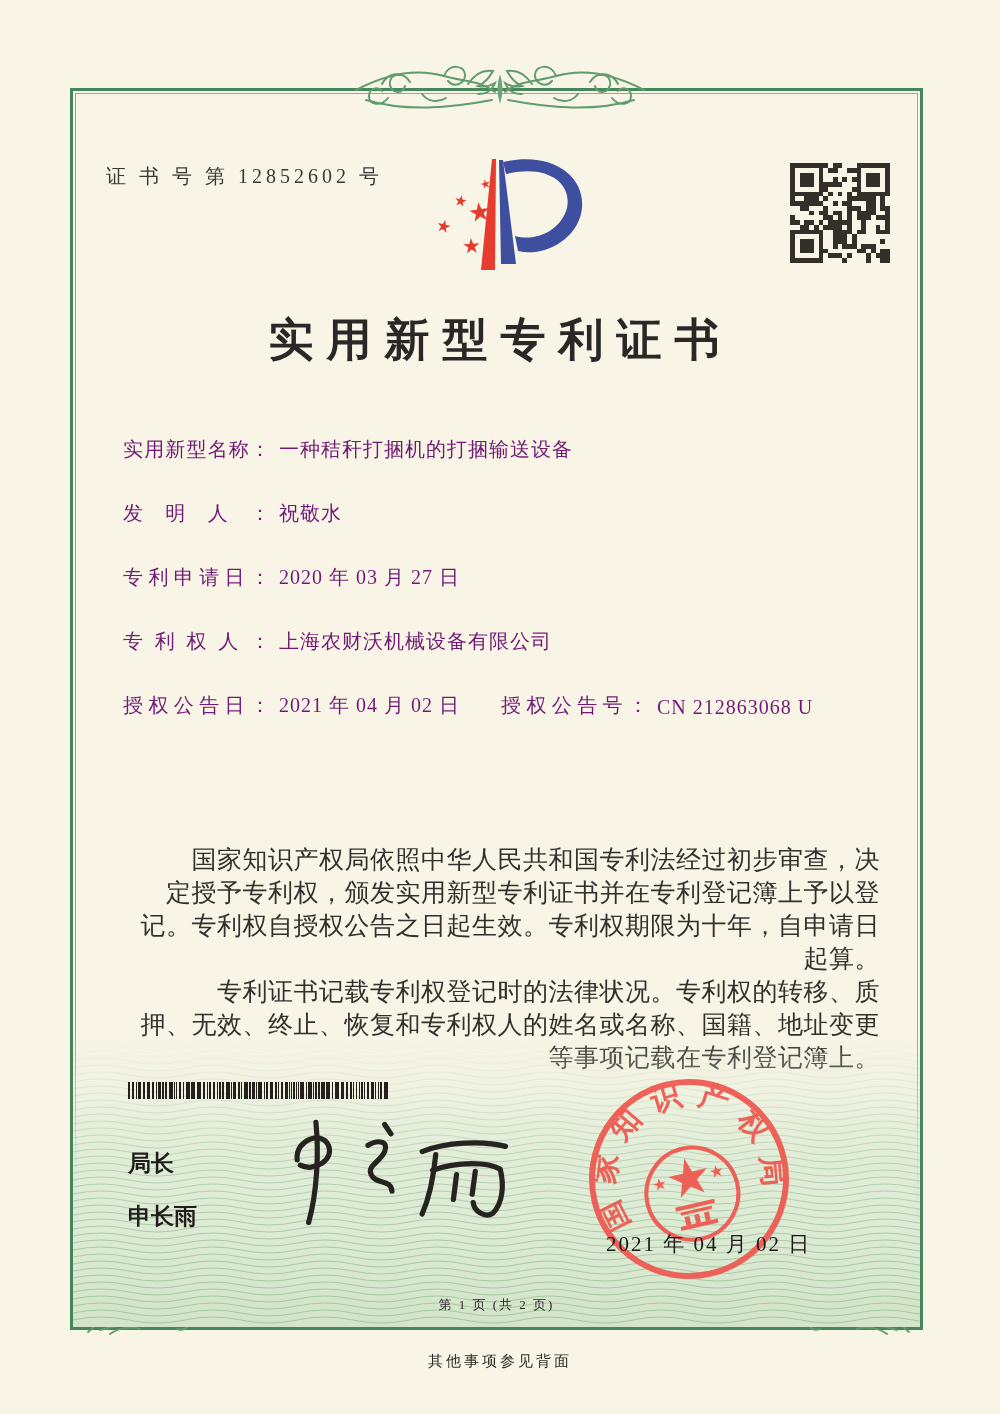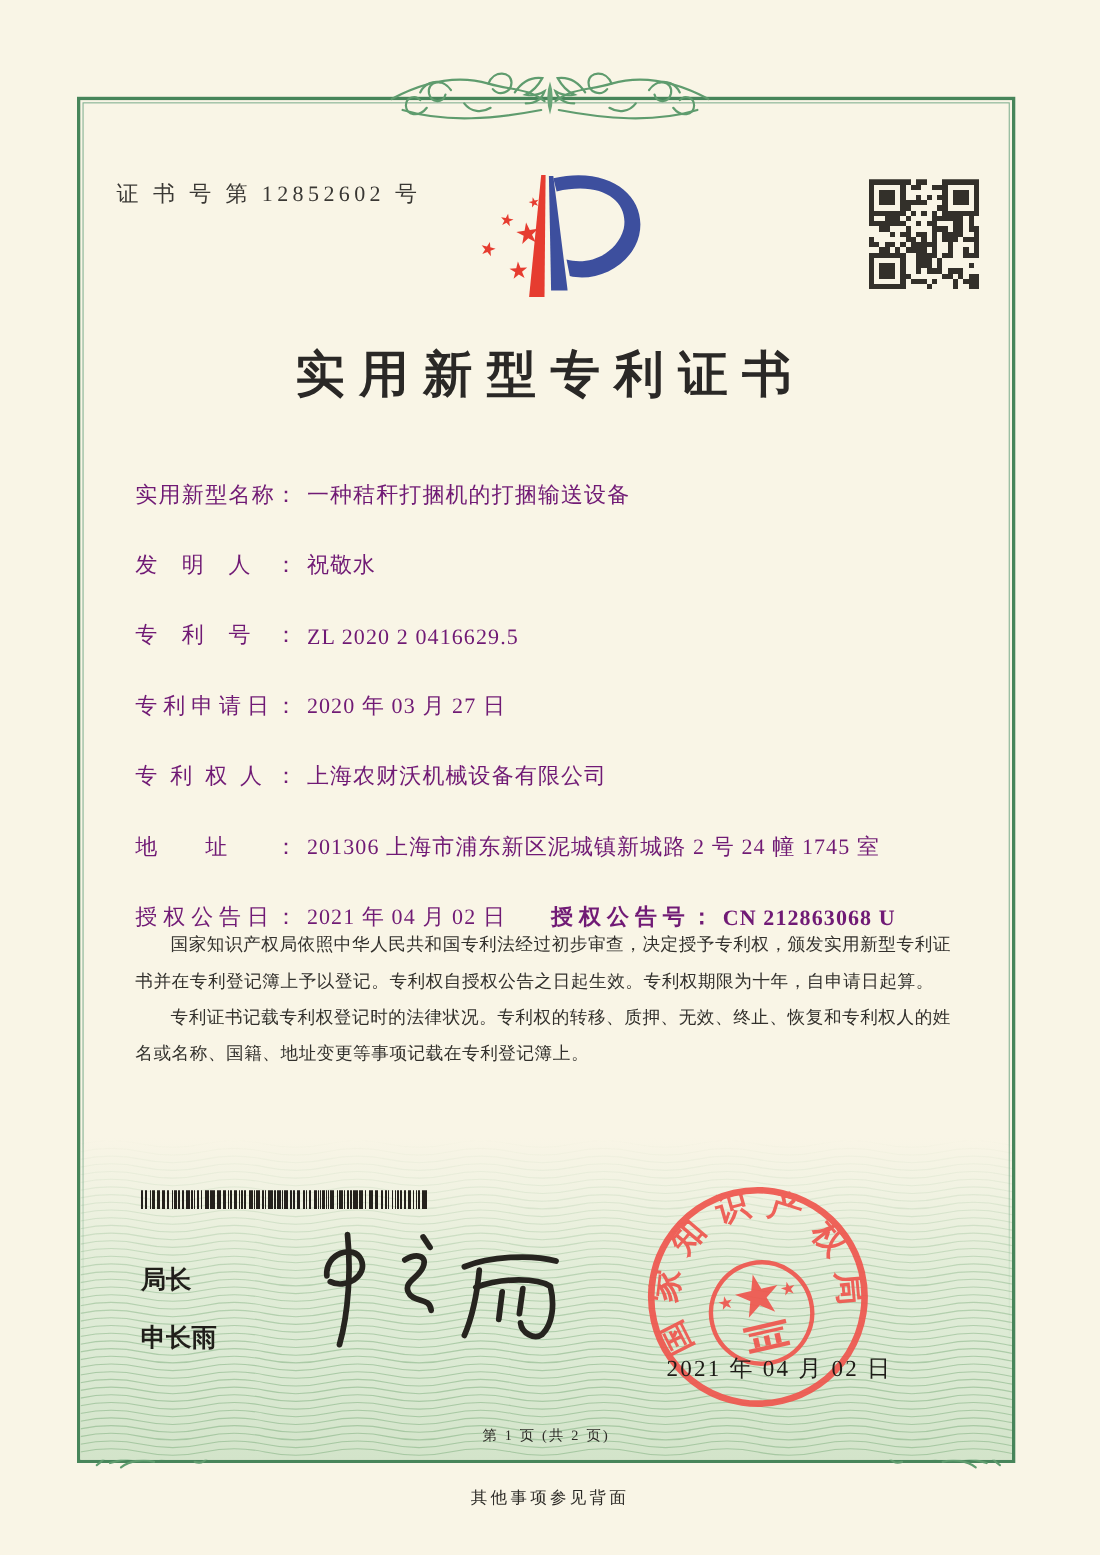--- a/index.html
+++ b/index.html
@@ -30,24 +30,24 @@
     font-size:45px;font-weight:700;letter-spacing:13px;color:#2a2826;margin-left:18px;
   }
   .fields{
     position:absolute;left:123px;top:436px;width:770px;
     display:flex;flex-direction:column;gap:37px;
     font-size:20px;color:#701a75;
   }
   .frow{position:relative;letter-spacing:1px;}
   .flabel{display:inline-block;width:148px;text-align:justify;text-align-last:justify;vertical-align:bottom;}
   .fvalue{margin-left:8px;}
-  .grant-right{position:absolute;left:378px;top:0;font-weight:bold;}
+  .grant-right{position:absolute;left:378px;top:0;}
   .paragraphs{
     position:absolute;left:123px;top:843px;width:757px;
-    font-size:16px;line-height:33px;letter-spacing:0.5px;color:#32302c;
+    font-size:25px;line-height:33px;letter-spacing:0.5px;color:#32302c;text-align:right;
   }
   .paragraphs p{margin:0;text-indent:2em;}
   .green-band{
     position:absolute;left:73px;top:1034px;width:847px;height:293px;
     background:linear-gradient(180deg,rgba(226,238,219,0) 0%,rgba(226,238,219,0.35) 16%,rgba(221,235,213,0.85) 42%,#dcead4 68%,#d3e4ca 100%);
   }
   .green-band svg{
     position:absolute;inset:0;
     -webkit-mask-image:linear-gradient(180deg,transparent 0%,rgba(0,0,0,.3) 20%,rgba(0,0,0,.8) 45%,#000 70%);
     mask-image:linear-gradient(180deg,transparent 0%,rgba(0,0,0,.3) 20%,rgba(0,0,0,.8) 45%,#000 70%);
@@ -384,30 +384,24 @@
 <div class="title">实用新型专利证书</div>
 
 <div class="fields">
   <div class="frow">
     <span class="flabel">实用新型名称：</span><span class="fvalue">一种秸秆打捆机的打捆输送设备</span>
   </div>
   <div class="frow">
     <span class="flabel">发明人：</span><span class="fvalue">祝敬水</span>
   </div>
   <div class="frow">
-    <span class="flabel">专利号：</span><span class="fvalue">ZL 2020 2 0416629.5</span>
-  </div>
-  <div class="frow">
     <span class="flabel">专利申请日：</span><span class="fvalue">2020 年 03 月 27 日</span>
   </div>
   <div class="frow">
     <span class="flabel">专利权人：</span><span class="fvalue">上海农财沃机械设备有限公司</span>
-  </div>
-  <div class="frow">
-    <span class="flabel">地址：</span><span class="fvalue">201306 上海市浦东新区泥城镇新城路 2 号 24 幢 1745 室</span>
   </div>
   <div class="frow">
     <span>
       <span class="flabel">授权公告日：</span><span class="fvalue">2021 年 04 月 02 日</span>
     </span>
     <span class="grant-right">
       <span class="flabel">授权公告号：</span><span class="fvalue">CN 212863068 U</span>
     </span>
   </div>
 </div>

